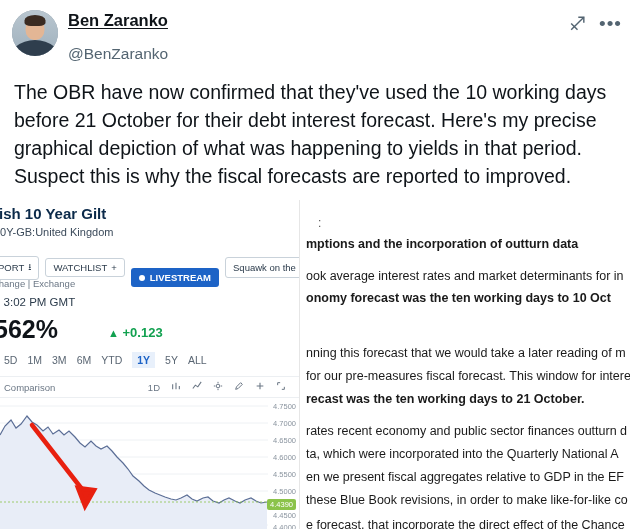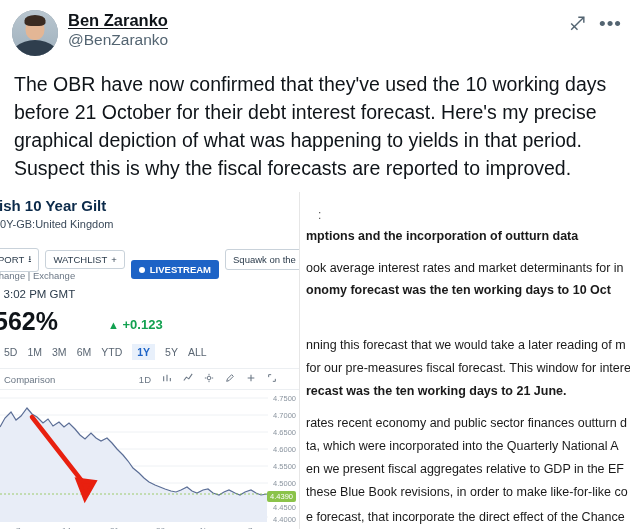--- a/index.html
+++ b/index.html
@@ -37,21 +37,21 @@
   .avatar .hair {
     position:absolute; left:50%; transform:translateX(-50%);
     top:5px; width:21px; height:11px; border-radius:50% 50% 30% 30%;
     background:#3a2b22;
   }
   .names { margin-left:10px; padding-top:1px; }
   .display-name {
     font-size:16.5px; font-weight:bold; line-height:19px;
     text-decoration:underline; text-underline-offset:2px;
   }
-  .handle { font-size:15.5px; color:#536471; line-height:20px; margin-top:0; }
+  .handle { font-size:15.5px; color:#536471; line-height:20px; margin-top:14px; }
   .hdr-actions {
     margin-left:auto; display:flex; align-items:center; gap:12px;
     padding-top:4px; color:#536471;
   }
   .hdr-actions svg { display:block; }
   .dots { font-size:19px; line-height:12px; letter-spacing:1px; color:#536471; }
 
   
   .tw-text {
     padding:14px 14px 10px 14px;
@@ -127,21 +127,21 @@
   .qp-ranges .sel {
     color:#1d63c6; background:#e8f0fb; border-radius:0;
     padding:2px 5px; font-weight:bold;
   }
   .qp-toolbar {
     position:absolute; left:0; top:176px; width:300px; height:22px;
     border-top:1px solid #eceff2; border-bottom:1px solid #eceff2;
     display:flex; align-items:center; font-size:9.5px; color:#6b7785;
   }
   .qp-toolbar .cmp { margin-left:4px; }
-  .qp-toolbar .tools { margin-left:auto; display:flex; align-items:center; gap:11px; padding-right:23px; }
+  .qp-toolbar .tools { margin-left:auto; display:flex; align-items:center; gap:11px; padding-right:14px; }
 
   
   .chart-wrap {
     position:absolute; left:0; top:198px; width:300px; height:150px;
     background:#fff;
   }
   .chart-svg { position:absolute; left:0; top:0; }
   .axis-labels {
     position:absolute; right:2px; top:0; width:34px; height:132px;
     font-size:7.5px; color:#8a949f;
@@ -327,21 +327,21 @@
       </div>
     </div>
 
     <div class="doc-panel">
       <div class="doc-dots">:</div>
       <div class="doc-line bold" style="top:36px">mptions and the incorporation of outturn data</div>
       <div class="doc-line" style="top:68px">ook average interest rates and market determinants for in</div>
       <div class="doc-line bold" style="top:90px">onomy forecast was the ten working days to 10 Oct</div>
       <div class="doc-line" style="top:145px">nning this forecast that we would take a later reading of m</div>
       <div class="doc-line" style="top:168px">for our pre-measures fiscal forecast. This window for intere</div>
-      <div class="doc-line bold" style="top:191px">recast was the ten working days to 21 June.</div>
+      <div class="doc-line bold" style="top:191px">recast was the ten working days to 21 October.</div>
       <div class="doc-line" style="top:223px">rates recent economy and public sector finances outturn d</div>
       <div class="doc-line" style="top:246px">ta, which were incorporated into the Quarterly National A</div>
       <div class="doc-line" style="top:292px">these Blue Book revisions, in order to make like-for-like co</div>
       <div class="doc-line" style="top:269px">en we present fiscal aggregates relative to GDP in the EF</div>
       <div class="doc-line" style="top:317px">e forecast, that incorporate the direct effect of the Chance</div>
 
     </div>
 
   </div>
 </div>

